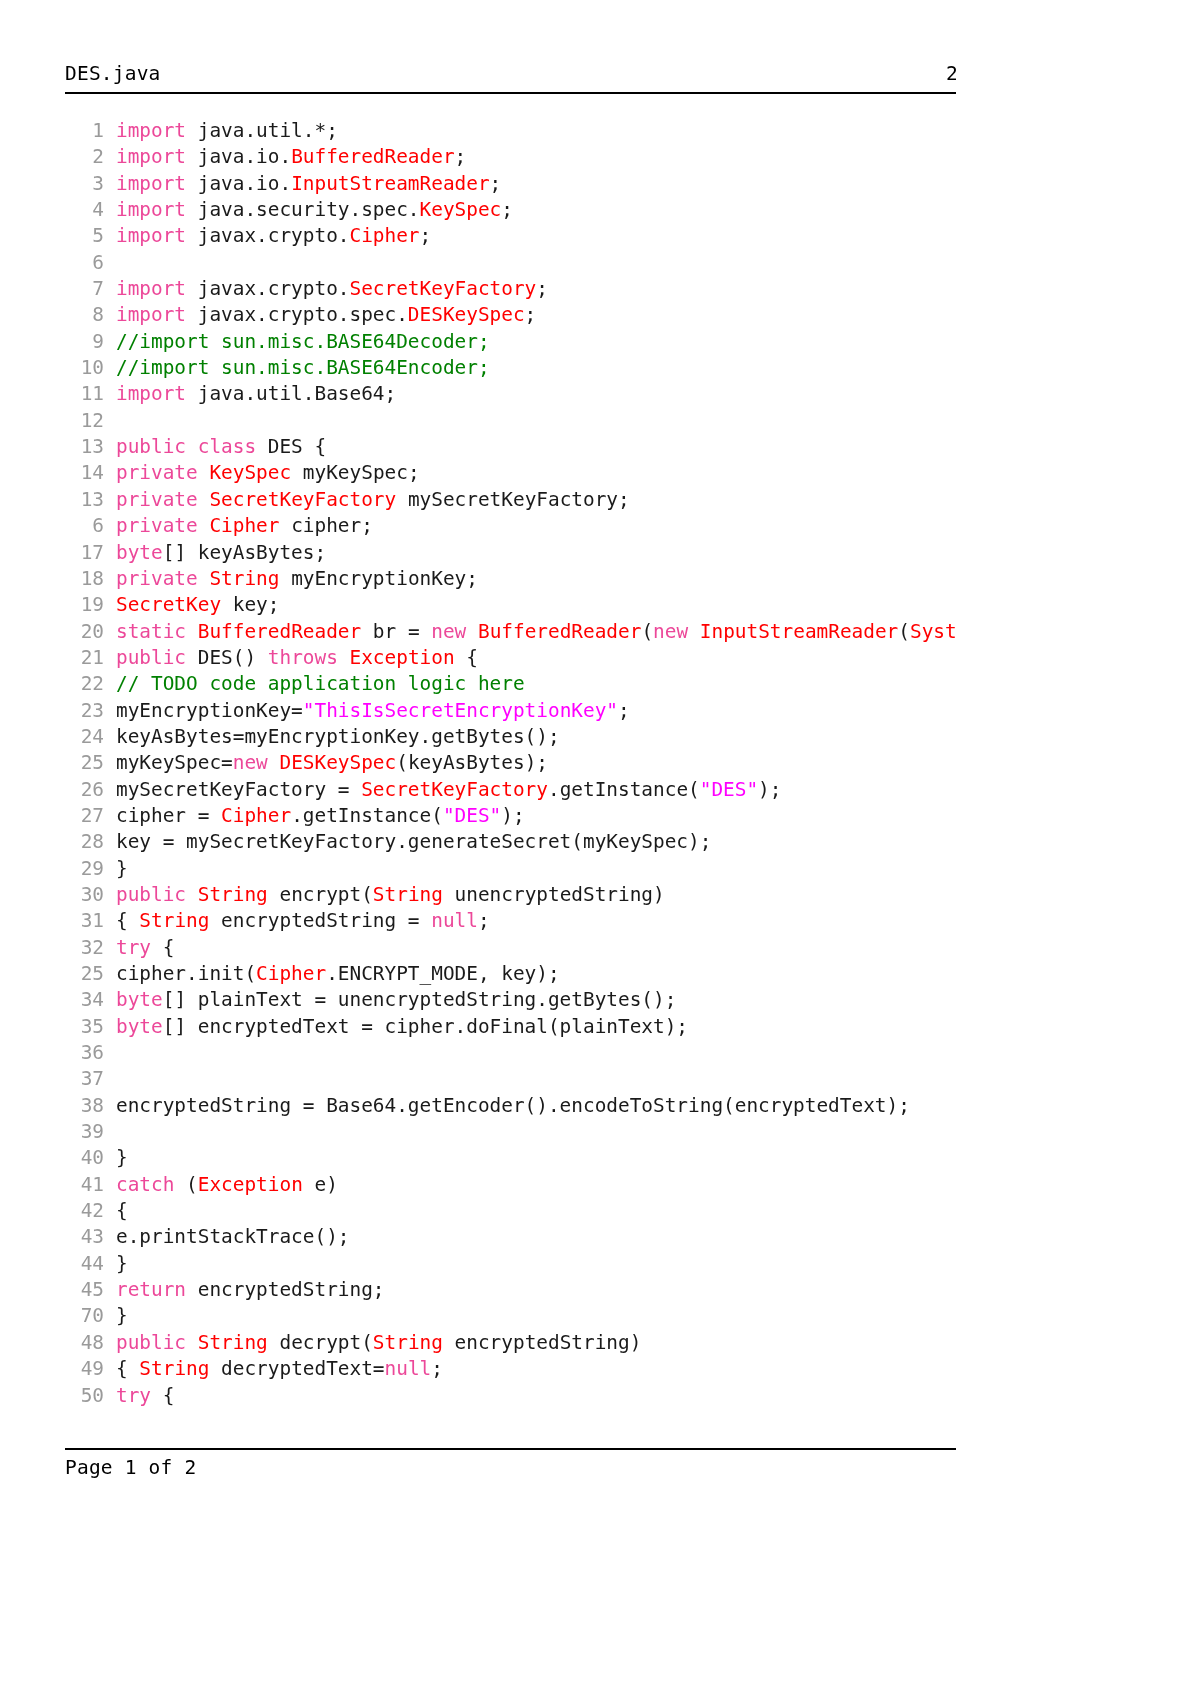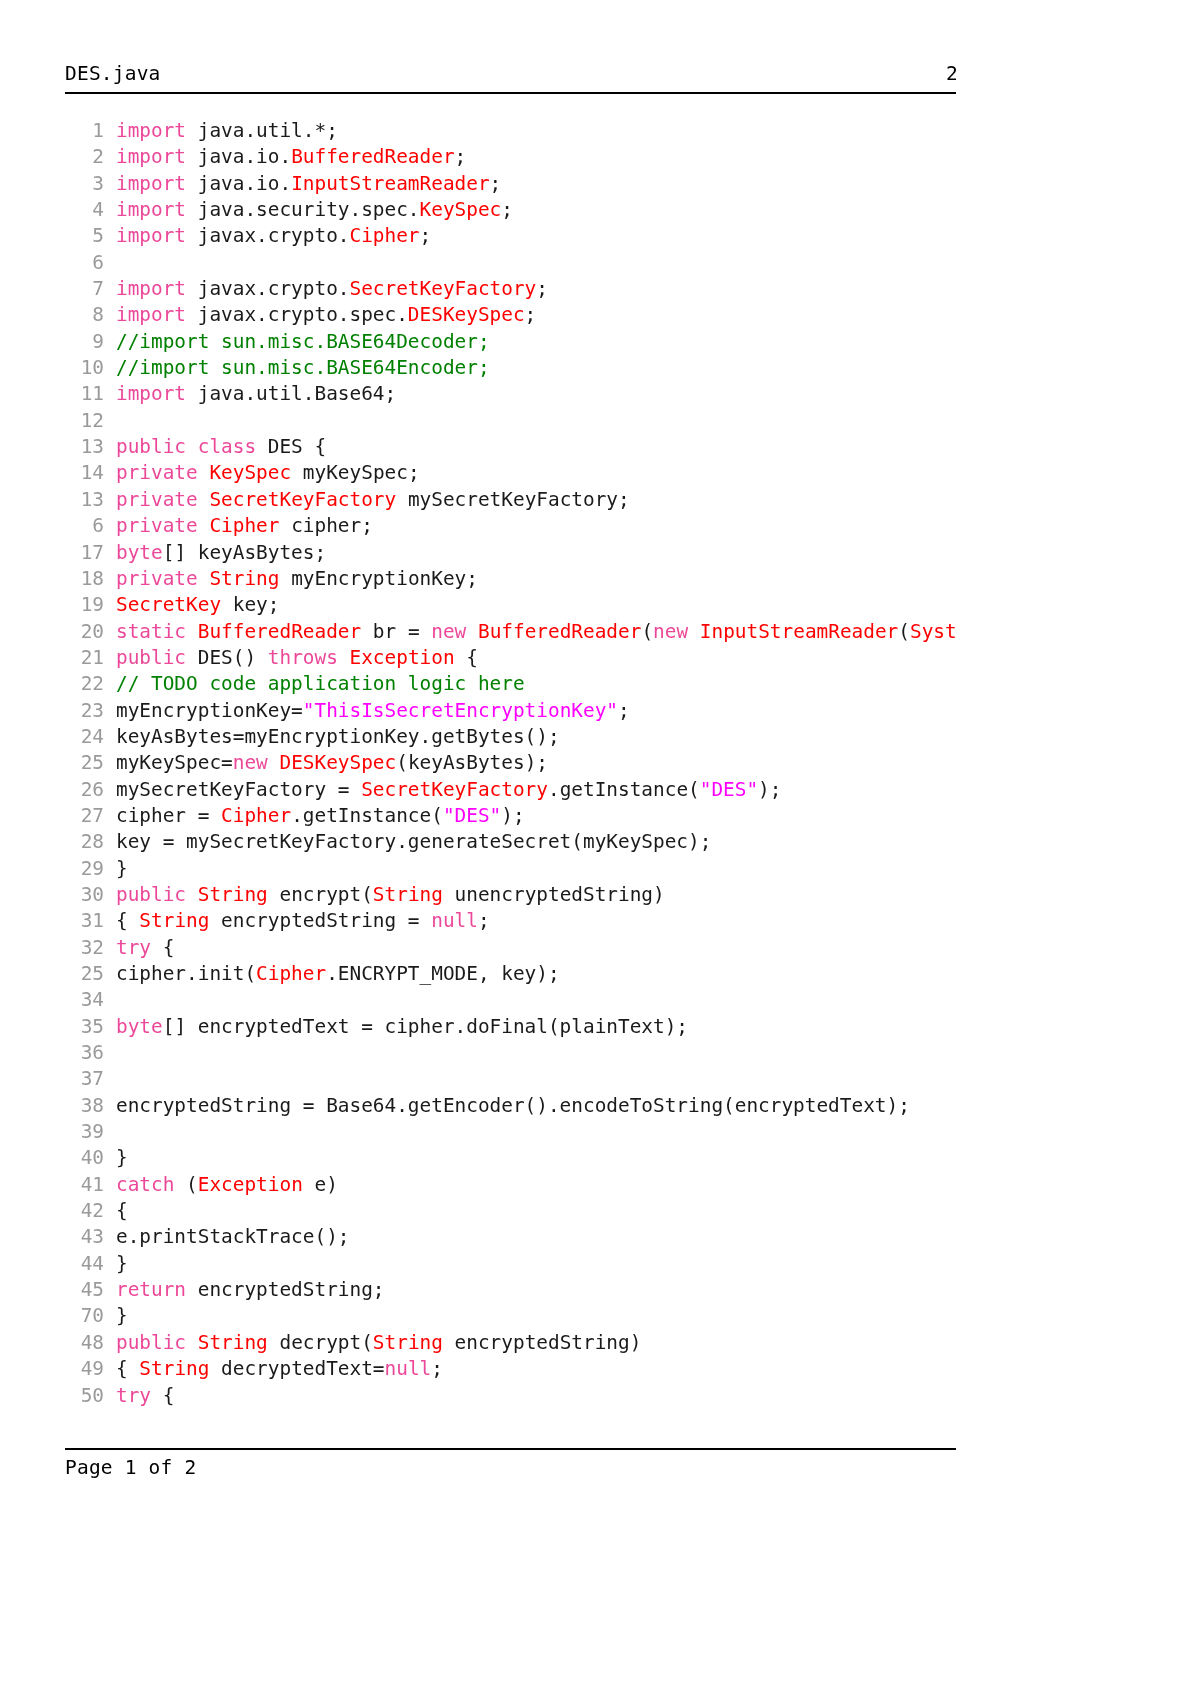--- a/index.html
+++ b/index.html
@@ -141,21 +141,21 @@
       <div class="line"><span class="lineno">24</span><span class="codetext"><span class="pln">keyAsBytes=myEncryptionKey.getBytes();</span></span></div>
       <div class="line"><span class="lineno">25</span><span class="codetext"><span class="pln">myKeySpec=</span><span class="kw">new</span><span class="pln"> </span><span class="cls">DESKeySpec</span><span class="pln">(keyAsBytes);</span></span></div>
       <div class="line"><span class="lineno">26</span><span class="codetext"><span class="pln">mySecretKeyFactory = </span><span class="cls">SecretKeyFactory</span><span class="pln">.getInstance(</span><span class="str">"DES"</span><span class="pln">);</span></span></div>
       <div class="line"><span class="lineno">27</span><span class="codetext"><span class="pln">cipher = </span><span class="cls">Cipher</span><span class="pln">.getInstance(</span><span class="str">"DES"</span><span class="pln">);</span></span></div>
       <div class="line"><span class="lineno">28</span><span class="codetext"><span class="pln">key = mySecretKeyFactory.generateSecret(myKeySpec);</span></span></div>
       <div class="line"><span class="lineno">29</span><span class="codetext"><span class="pln">}</span></span></div>
       <div class="line"><span class="lineno">30</span><span class="codetext"><span class="kw">public</span><span class="pln"> </span><span class="cls">String</span><span class="pln"> encrypt(</span><span class="cls">String</span><span class="pln"> unencryptedString)</span></span></div>
       <div class="line"><span class="lineno">31</span><span class="codetext"><span class="pln">{ </span><span class="cls">String</span><span class="pln"> encryptedString = </span><span class="kw">null</span><span class="pln">;</span></span></div>
       <div class="line"><span class="lineno">32</span><span class="codetext"><span class="kw">try</span><span class="pln"> {</span></span></div>
       <div class="line"><span class="lineno">25</span><span class="codetext"><span class="pln">cipher.init(</span><span class="cls">Cipher</span><span class="pln">.ENCRYPT_MODE, key);</span></span></div>
-      <div class="line"><span class="lineno">34</span></div>
+      <div class="line"><span class="lineno">34</span><span class="codetext"><span class="kw">byte</span><span class="pln">[] plainText = unencryptedString.getBytes();</span></span></div>
       <div class="line"><span class="lineno">35</span><span class="codetext"><span class="kw">byte</span><span class="pln">[] encryptedText = cipher.doFinal(plainText);</span></span></div>
       <div class="line"><span class="lineno">36</span><span class="codetext"></span></div>
       <div class="line"><span class="lineno">37</span><span class="codetext"></span></div>
       <div class="line"><span class="lineno">38</span><span class="codetext"><span class="pln">encryptedString = Base64.getEncoder().encodeToString(encryptedText);</span></span></div>
       <div class="line"><span class="lineno">39</span><span class="codetext"></span></div>
       <div class="line"><span class="lineno">40</span><span class="codetext"><span class="pln">}</span></span></div>
       <div class="line"><span class="lineno">41</span><span class="codetext"><span class="kw">catch</span><span class="pln"> (</span><span class="cls">Exception</span><span class="pln"> e)</span></span></div>
       <div class="line"><span class="lineno">42</span><span class="codetext"><span class="pln">{</span></span></div>
       <div class="line"><span class="lineno">43</span><span class="codetext"><span class="pln">e.printStackTrace();</span></span></div>
       <div class="line"><span class="lineno">44</span><span class="codetext"><span class="pln">}</span></span></div>

